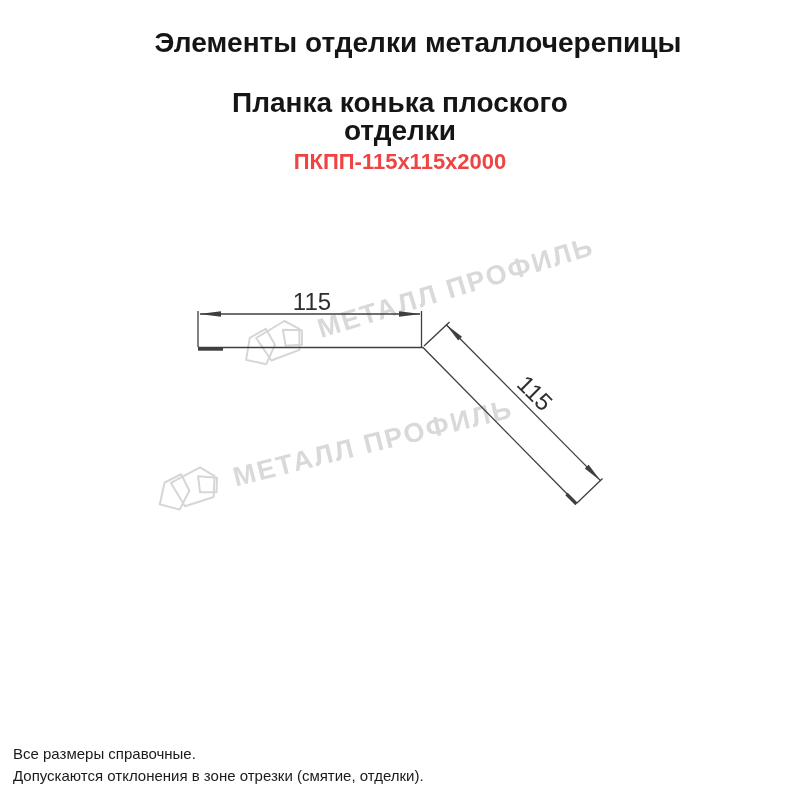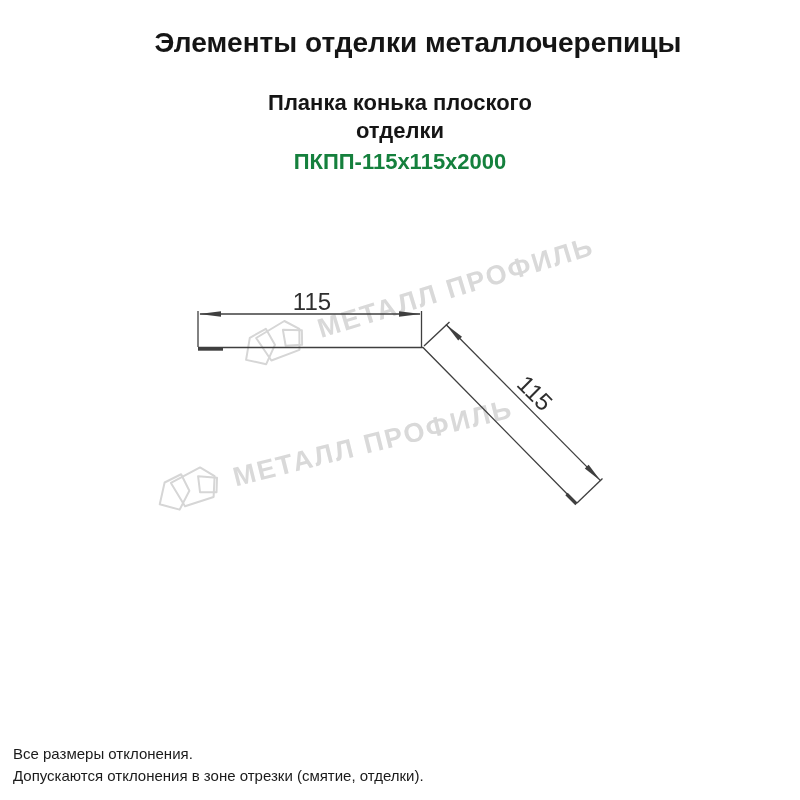--- a/index.html
+++ b/index.html
@@ -25,34 +25,34 @@
     font-weight: bold;
     color: #151515;
     line-height: 31px;
   }
   .subtitle {
     position: absolute;
     top: 89px;
     left: 0;
     width: 100%;
     text-align: center;
-    font-size: 22px;
+    font-size: 28px;
     font-weight: bold;
     color: #151515;
     line-height: 28px;
   }
   .product-code {
     position: absolute;
     top: 149px;
     left: 0;
     width: 100%;
     text-align: center;
     font-size: 22px;
     font-weight: bold;
-    color: #15803d;
+    color: #ef4444;
   }
   .watermark {
     position: absolute;
     display: flex;
     align-items: center;
     gap: 12px;
     height: 72px;
     pointer-events: none;
     transform-origin: left center;
   }
@@ -140,17 +140,17 @@
       <polygon points="199,314 221,311.3 221,316.7"></polygon>
       <polygon points="421,314 399,311.3 399,316.7"></polygon>
       <polygon points="446,324.5 462,336.8 458.2,340.6"></polygon>
       <polygon points="600.8,480.9 588.6,464.8 584.8,468.6"></polygon>
     </g>
     <text class="dim-label" x="312" y="310" text-anchor="middle">115</text>
     <text class="dim-label" transform="translate(529,399) rotate(45)" text-anchor="middle">115</text>
   </svg>
 
   <div class="footer">
-    <div>Все размеры отклонения.</div>
+    <div>Все размеры справочные.</div>
     <div>Допускаются отклонения в зоне отрезки (смятие, отделки).</div>
   </div>
 
 </div>
 
 </body></html>

